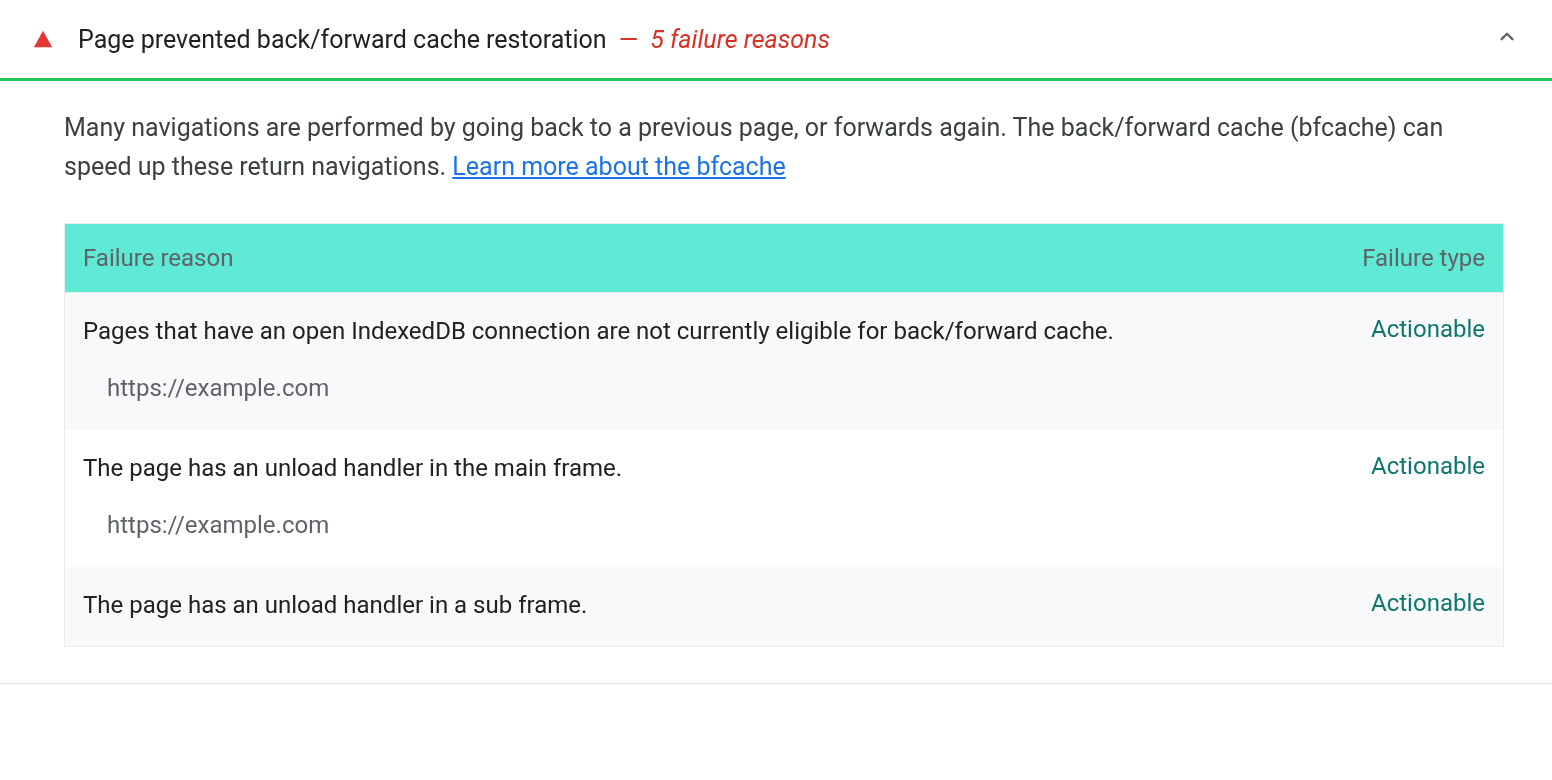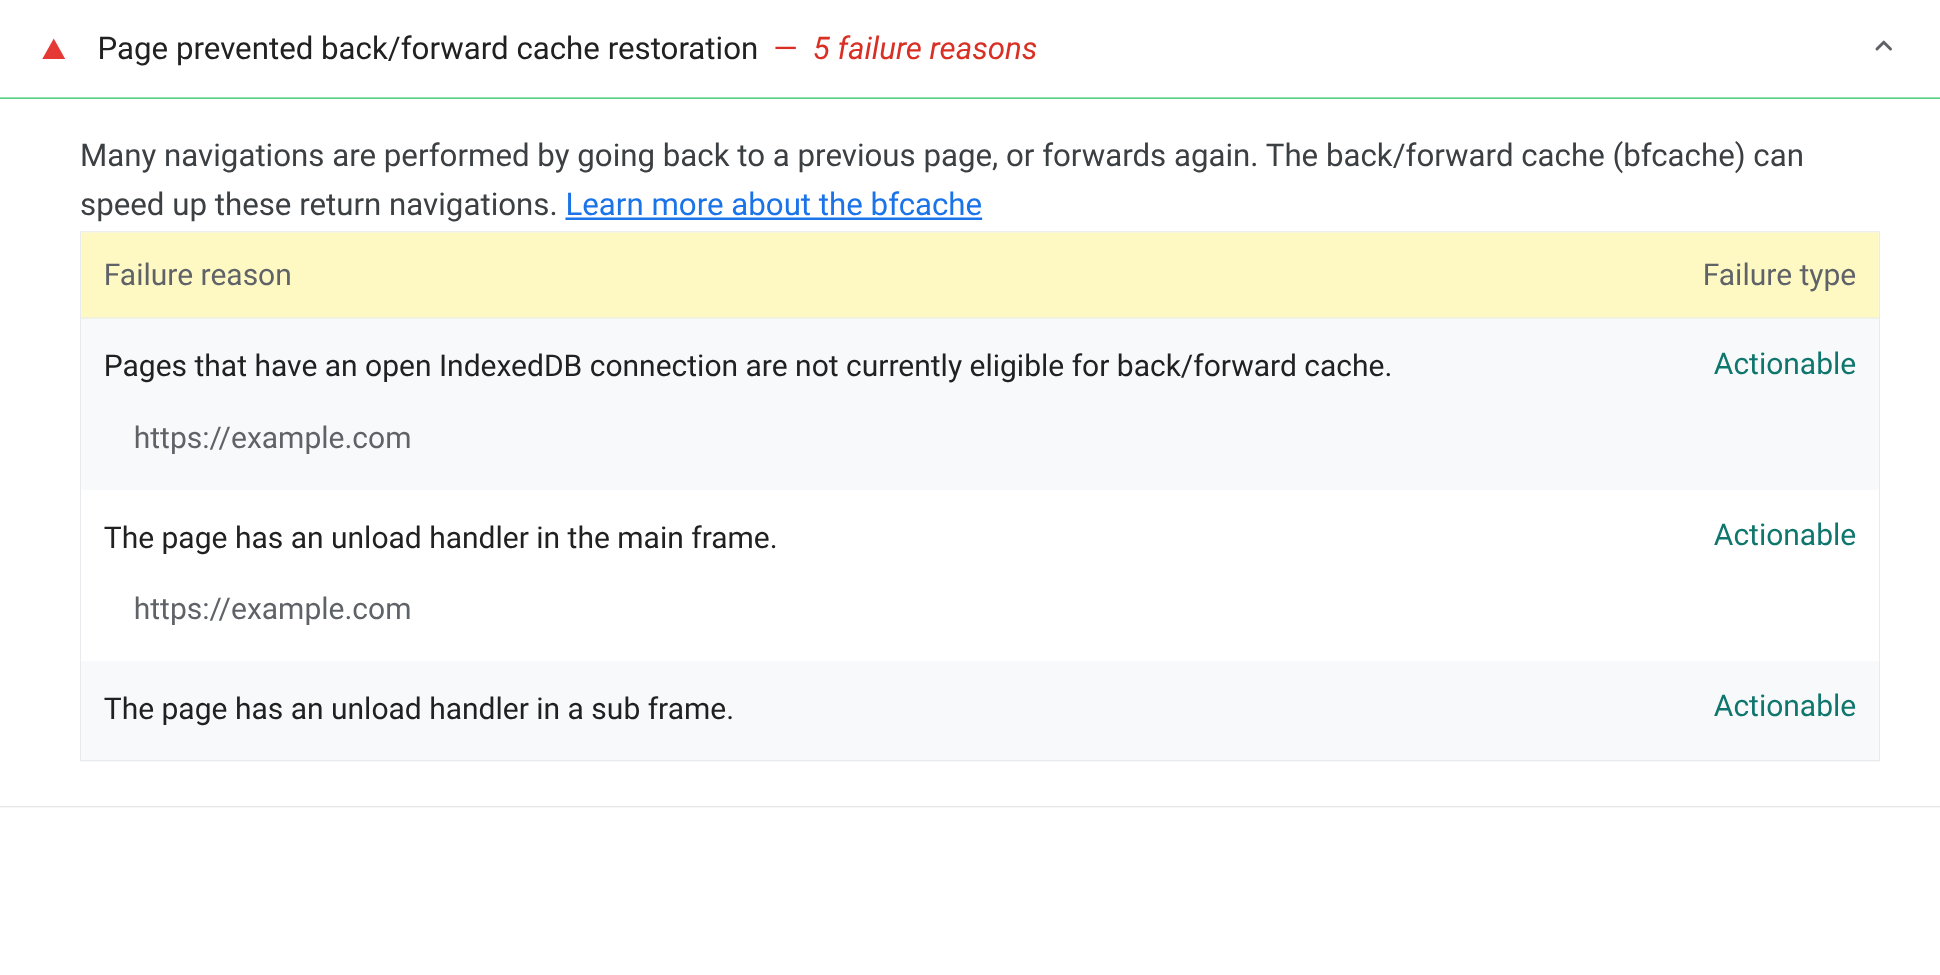--- a/index.html
+++ b/index.html
@@ -13,21 +13,21 @@
       color: #202124;
       width: 1552px;
     }
     .audit-card {
       border-bottom: 1px solid #e0e0e0;
     }
     .audit-header {
       display: flex;
       align-items: center;
       padding: 24px 32px;
-      border-bottom: 1px solid #22c55e;
+      border-bottom: 3px solid #22c55e;
       cursor: pointer;
     }
     .status-icon {
       width: 22px;
       height: 22px;
       margin-right: 24px;
       flex-shrink: 0;
     }
     .audit-title {
       font-size: 25px;
@@ -51,34 +51,35 @@
       color: #5f6368;
       flex-shrink: 0;
     }
     .audit-body {
       padding: 28px 48px 36px 64px;
     }
     .description {
       font-size: 25px;
       line-height: 1.55;
       color: #3c4043;
+      margin-bottom: 36px;
     }
     .description a {
       color: #1a73e8;
       text-decoration: underline;
     }
     .table {
       border: 1px solid #e8eaed;
     }
     .thead {
       display: flex;
       padding: 20px 18px;
       font-size: 24px;
       color: #5f6368;
-      background: #fef9c3;
+      background: #5eead4;
       border-bottom: 1px solid #e8eaed;
     }
     .th-reason {
       flex: 1;
     }
     .th-type {
       flex-shrink: 0;
     }
     .trow {
       padding: 22px 18px 24px 18px;

